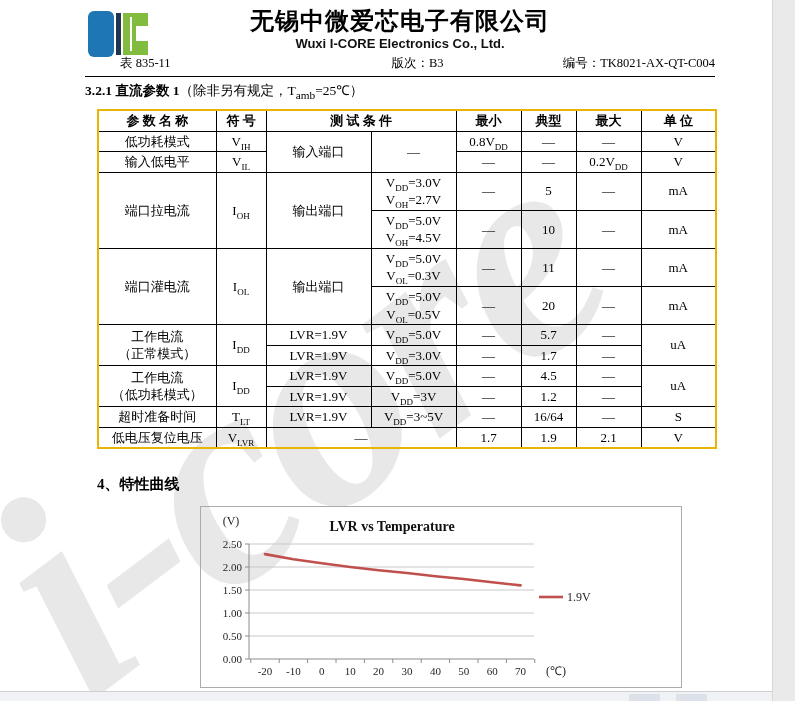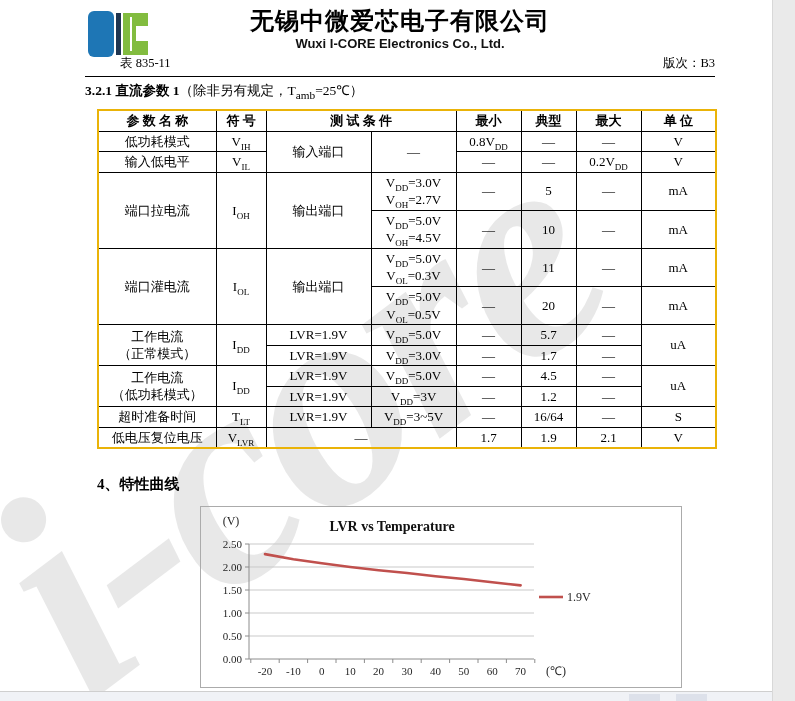--- a/index.html
+++ b/index.html
@@ -84,20 +84,21 @@
               <span class="notch"></span>
           </div>
         </div>
         <div class="company">
           <div class="company-cn">无锡中微爱芯电子有限公司</div>
           <div class="company-en">Wuxi I-CORE Electronics Co., Ltd.</div>
         </div>
         <div class="meta">
           <span class="m-left">表 835-11</span>
           <span class="m-center">版次：B3</span>
+          <span class="m-right">编号：TK8021-AX-QT-C004</span>
         </div>
         <hr class="hdr-rule">
       </div>
 
       <div class="sec-b">
         <span class="b">3.2.1 直流参数 1</span><span>（除非另有规定，T<sub>amb</sub>=25℃）</span>
       </div>
 
       <table class="dc" id="dc-table">
         <colgroup>

